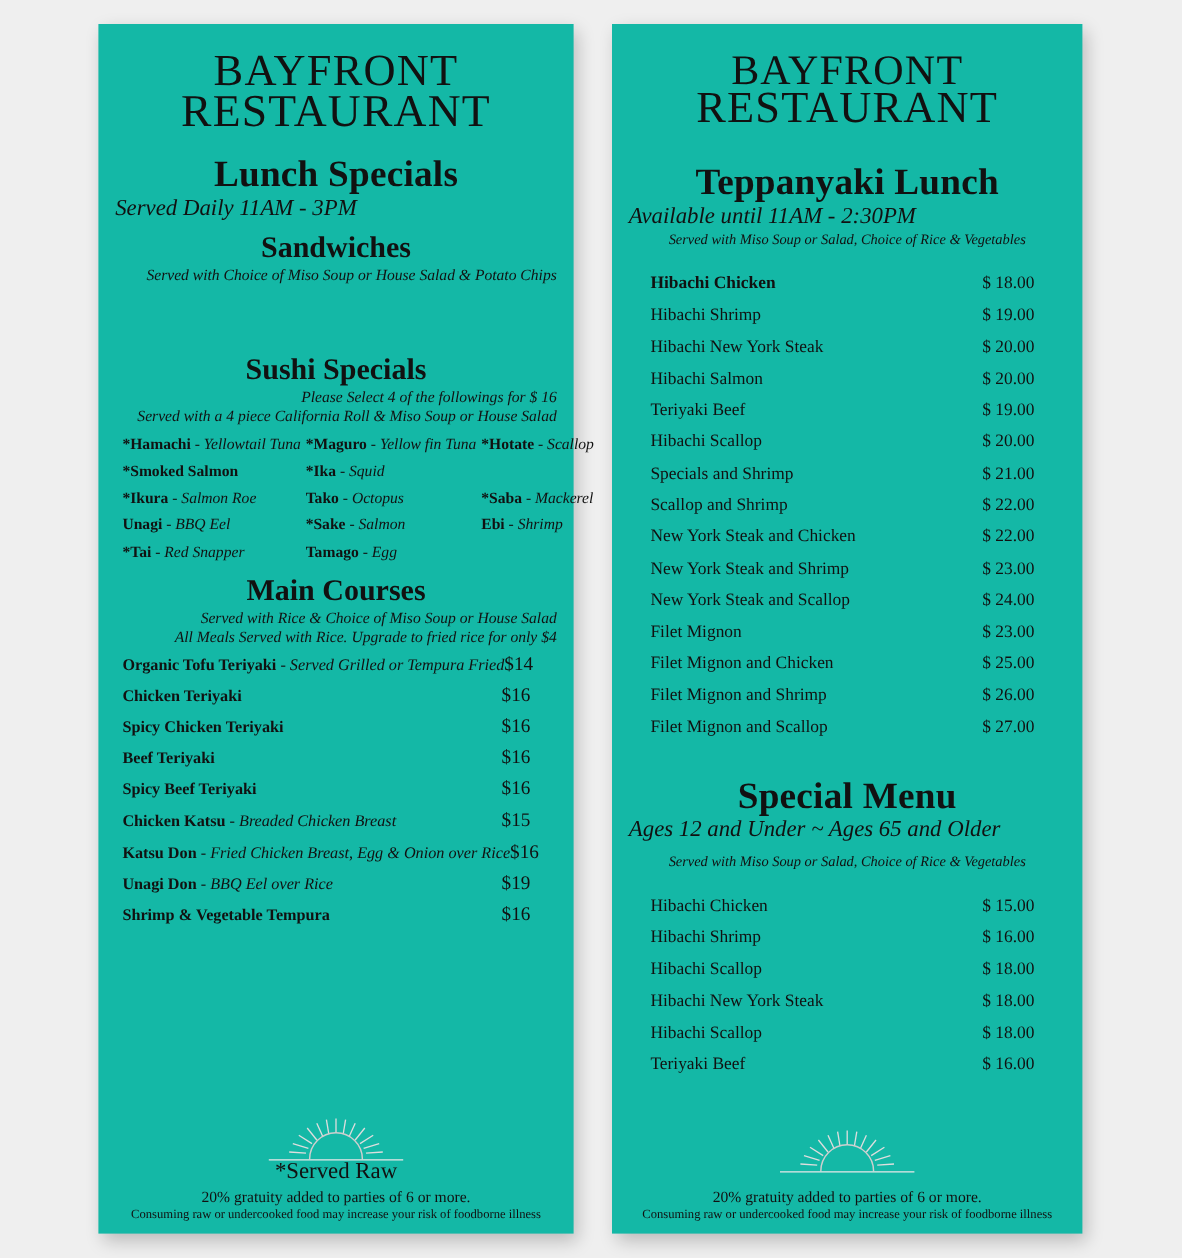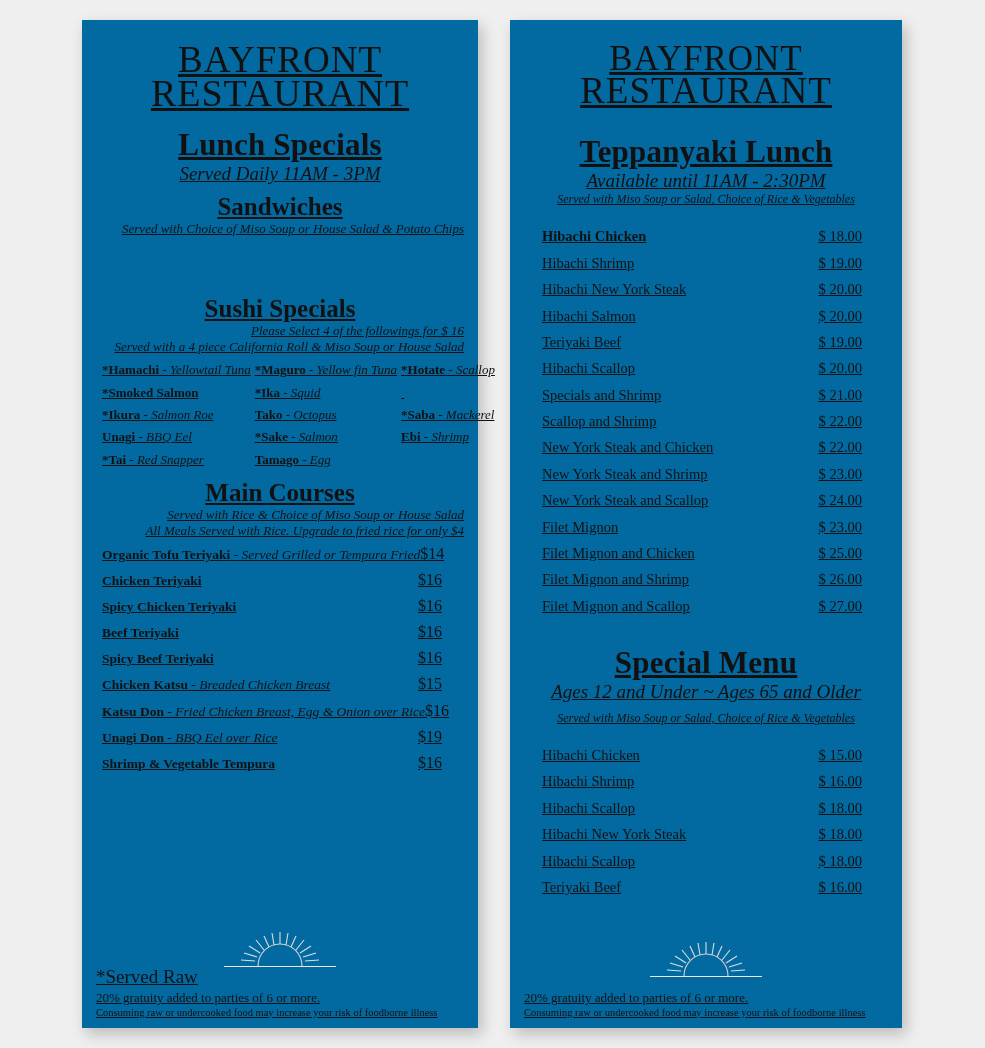--- a/index.html
+++ b/index.html
@@ -15,28 +15,27 @@
   }
 
   .board {
     position: absolute;
     inset: 0;
     display: flex;
     align-items: flex-start;
   }
 
   .page {
-    background: #0369a1;
+    background: #14b8a6;
     position: absolute;
     top: 20px;
     box-shadow: 4px 6px 14px rgba(0,0,0,0.22);
     padding: 0 14px 10px 14px;
     display: flex;
     flex-direction: column;
-    text-decoration: underline;
   }
 
   .page-left  { left: 82px;  width: 396px; height: 1008px; }
   .page-right { left: 510px; width: 392px; height: 1008px; }
 
   
   .logo {
     text-align: center;
     margin-top: 22px;
     line-height: 0.95;
@@ -54,21 +53,21 @@
   .page-right .logo-line-2 { font-size: 37px; }
 
   
   .menu-title {
     text-align: center;
     font-size: 31px;
     font-weight: bold;
     letter-spacing: 0.2px;
   }
   .menu-sub {
-    text-align: center;
+    text-align: left;
     font-size: 19px;
     font-style: italic;
   }
   .menu-note {
     text-align: center;
     font-size: 12px;
     font-style: italic;
   }
   .section-title {
     text-align: center;
@@ -151,21 +150,21 @@
   .tp-name.first { font-weight: bold; }
   .tp-price { font-size: 14.5px; white-space: nowrap; }
 
   
   .sunburst {
     display: block;
     margin: 0 auto;
   }
 
   
-  .footer { margin-top: auto; }
+  .footer { text-align: center; margin-top: auto; }
   .footer-raw {
     font-size: 19px;
     margin-top: -4px;
   }
   .footer-grat { font-size: 13px; margin-top: 2px; }
   .footer-warn { font-size: 10.5px; margin-top: 1px; }
 
   .spacer-sm { height: 8px; }
   .spacer-md { height: 16px; }
   .spacer-lg { height: 26px; }

